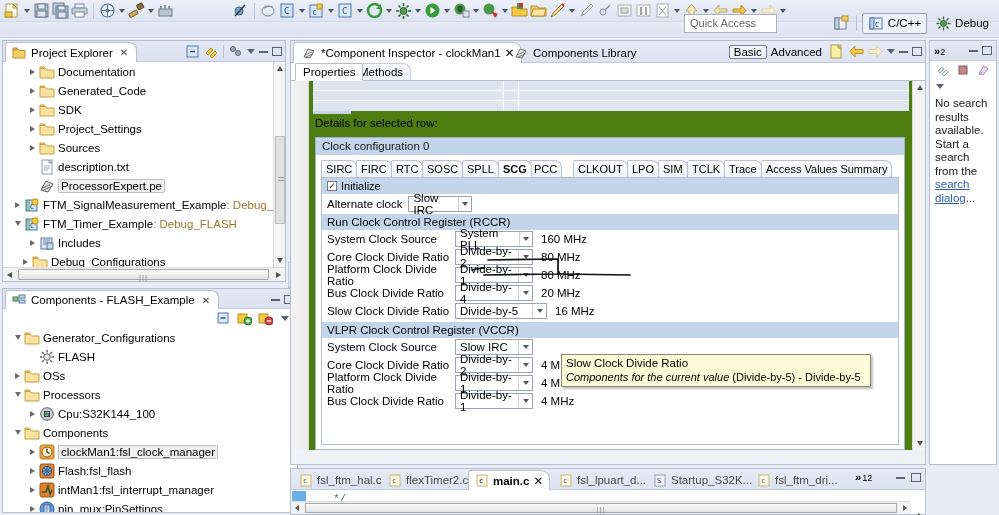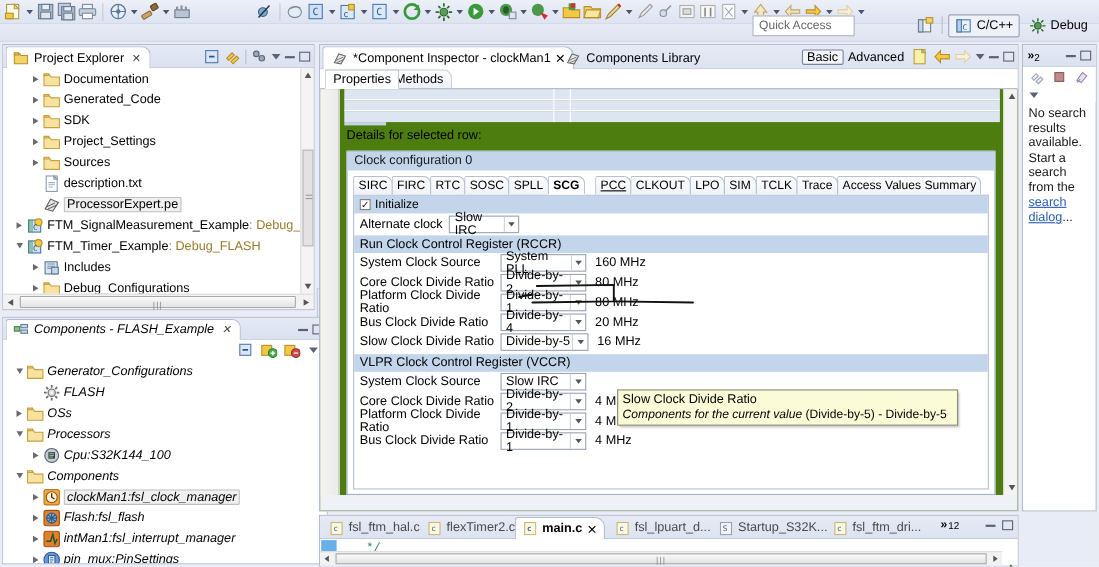--- a/index.html
+++ b/index.html
@@ -643,21 +643,21 @@
         </div>
         <div class="trow" style="padding-left: 23px;">
           <span class="twist closed"></span>
           <span class="ticon"><svg width="16" height="16" viewBox="0 0 16 16">
               <rect x="2" y="3" width="11" height="11" fill="#dbe6f2" stroke="#5a7a9a"></rect>
               <path d="M4 5h7M4 7h7M4 9h5" stroke="#7a93ac"></path>
               <rect x="8" y="8" width="6" height="6" fill="#c8d8e8" stroke="#5a7a9a"></rect>
             </svg></span>
           <span class="tlabel">Includes</span>
         </div>
-        <div class="trow" style="padding-left: 23px;">
+        <div class="trow" style=" margin-left: 16px;">
           <span class="twist closed"></span>
           <span class="ticon"><svg width="16" height="16" viewBox="0 0 16 16">
               <path d="M1 4h5l1.5 2H15v8H1z" fill="#f8e2a0" stroke="#c8a040"></path>
               <path d="M1 3h4.5v1.5H1z" fill="#f0cf70" stroke="#c8a040"></path>
             </svg></span>
           <span class="tlabel">Debug_Configurations</span>
         </div>
       </div>
     <div class="vscroll">
       <div class="arrowup"></div>
@@ -668,21 +668,21 @@
     </div>
     <div class="hscroll">
       <div class="al"></div>
       <div class="thumb" style="left:15px;right:16px;">
           <span class="grip">|||</span>
         </div>
       <div class="ar"></div>
     </div>
   </div>
 
-  <div class="panel" style="left:2px; top:288px; width:296px; height:225px;font-style:italic;">
+  <div class="panel" style="left:2px; top:288px; width:296px; height:225px;">
     <div class="panel-tabbar" style="height:20px;">
       <div class="view-tab" style="height:19px;">
         <span class="tb-ico" style="width:14px;height:14px;">
           <svg width="14" height="14" viewBox="0 0 14 14">
               <rect x="1" y="4" width="5" height="4" fill="#8fc08f" stroke="#4a7a4a"></rect>
               <rect x="7" y="2" width="6" height="3" fill="#c8d8e8" stroke="#5a7a9a"></rect>
               <rect x="7" y="7" width="6" height="3" fill="#c8d8e8" stroke="#5a7a9a"></rect>
             </svg>
         </span>
         <span>Components - FLASH_Example</span>
@@ -895,21 +895,21 @@
               </div>
               <div class="ctab" style="left: 101px;">
                 <span>SOSC</span>
               </div>
               <div class="ctab" style="left: 141px;">
                 <span>SPLL</span>
               </div>
               <div class="ctab active" style="left: 177px;">
                 <span>SCG</span>
               </div>
-              <div class="ctab" style="left: 220px; text-decoration: underline;">
+              <div class="ctab" style="left: 208px;">
                 <span>PCC</span>
               </div>
               <div class="ctab" style="left: 252px;">
                 <span>CLKOUT</span>
               </div>
               <div class="ctab" style="left: 306px;">
                 <span>LPO</span>
               </div>
               <div class="ctab" style="left: 337px;">
                 <span>SIM</span>
@@ -965,21 +965,21 @@
                 <div class="field-row">
                   <span class="field-label" style="width: 128px;">Bus Clock Divide Ratio</span>
                   <span class="combo" style="width: 78px;">
                     <span>Divide-by-4</span>
                     <span class="cbtn"></span>
                   </span>
                   <span class="mhz">20 MHz</span>
                 </div>
                 <div class="field-row">
                   <span class="field-label" style="width: 128px;">Slow Clock Divide Ratio</span>
-                  <span class="combo" style="width: 80px;">
+                  <span class="combo" style="width: 92px;">
                     <span>Divide-by-5</span>
                     <span class="cbtn"></span>
                   </span>
                   <span class="mhz">16 MHz</span>
                 </div>
               </div>
             <div class="sect-header" style="margin-top:2px;">VLPR Clock Control Register (VCCR)</div>
             <div id="vccr-rows">
                 <div class="field-row">
                   <span class="field-label" style="width: 128px;">System Clock Source</span>

